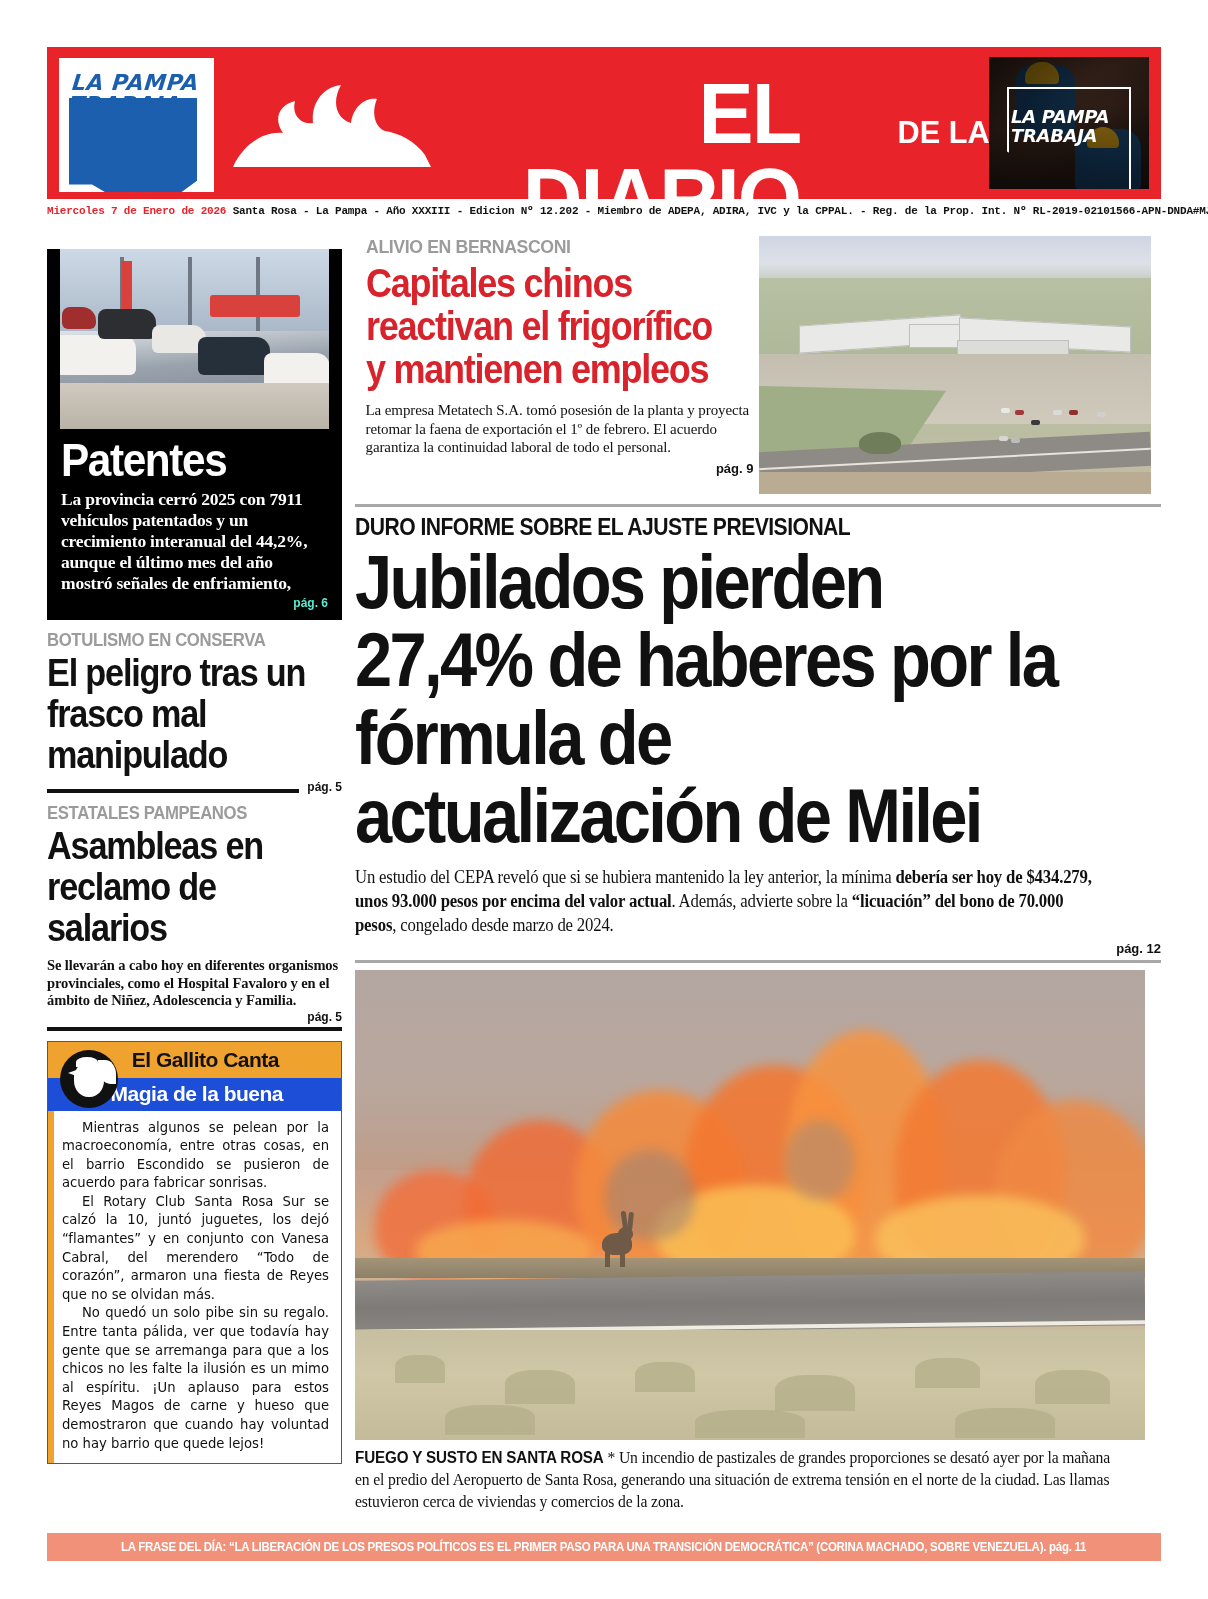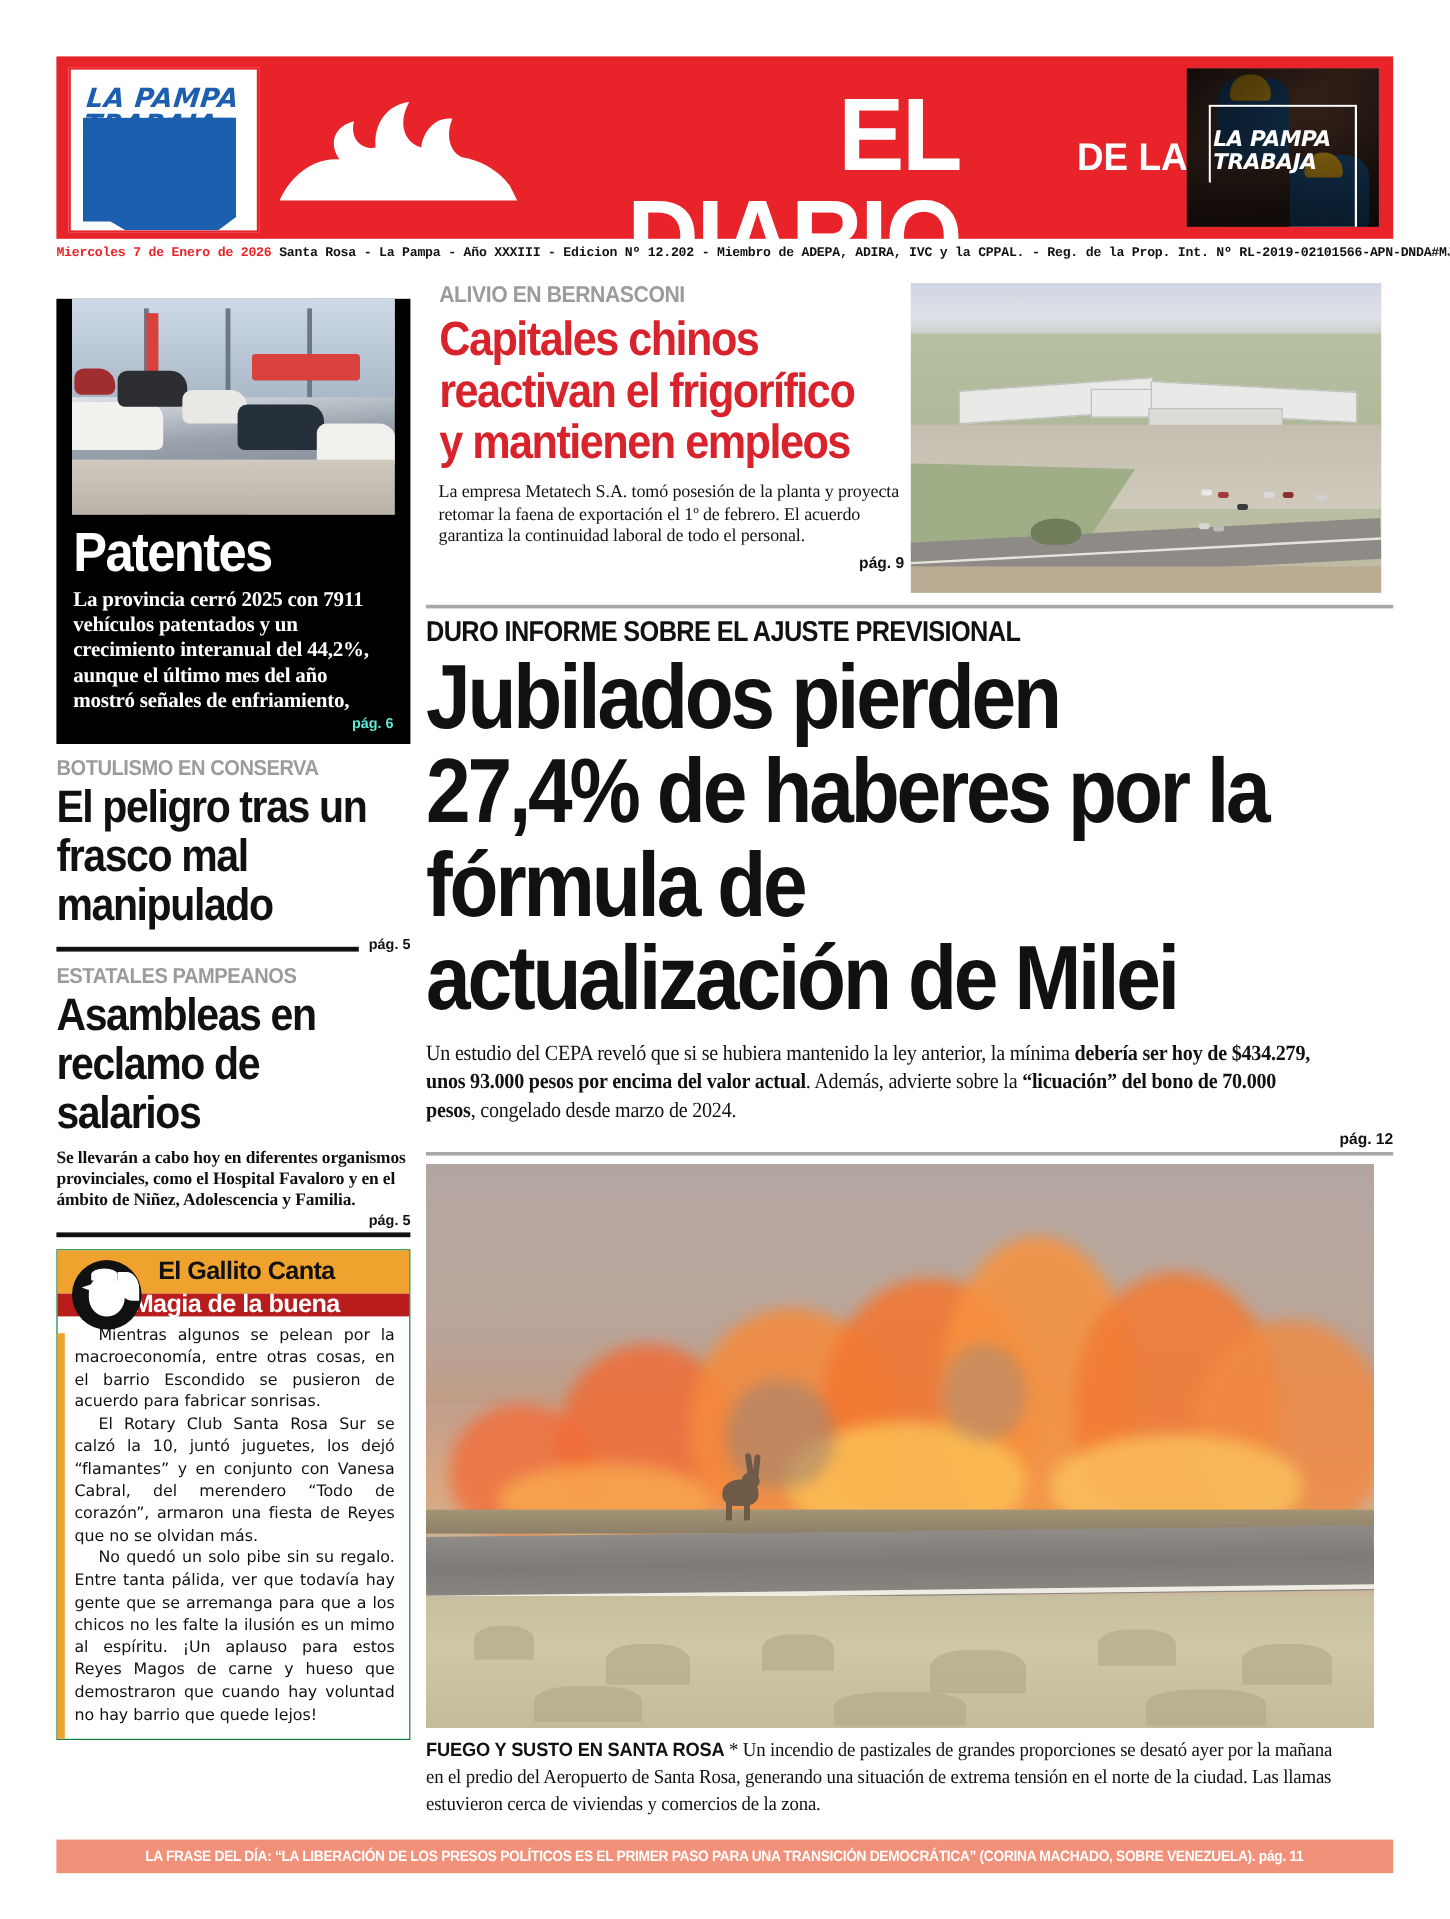--- a/index.html
+++ b/index.html
@@ -164,21 +164,21 @@
   }
   .gallito .bar-orange{
     background:#f0a22e;height:36px;display:flex;align-items:center;justify-content:flex-end;
     padding-right:62px;
   }
   .gallito .bar-orange span{
     font-family:"Liberation Sans", sans-serif;font-weight:900;font-size:21px;color:#111;
     letter-spacing:-0.5px;
   }
   .gallito .bar-black{
-    background:#b91c1c;height:19px;display:flex;align-items:center;justify-content:flex-end;
+    background:#1d4ed8;height:33px;display:flex;align-items:center;justify-content:flex-end;
     padding-right:58px;
   }
   .gallito .bar-black span{
     font-family:"Liberation Sans", sans-serif;font-weight:900;font-size:21px;color:#fff;
     letter-spacing:-0.5px;
   }
   .gallito .rooster{
     position:absolute;left:12px;top:8px;width:58px;height:58px;border-radius:50%;
     background:#111;overflow:hidden;
   }

